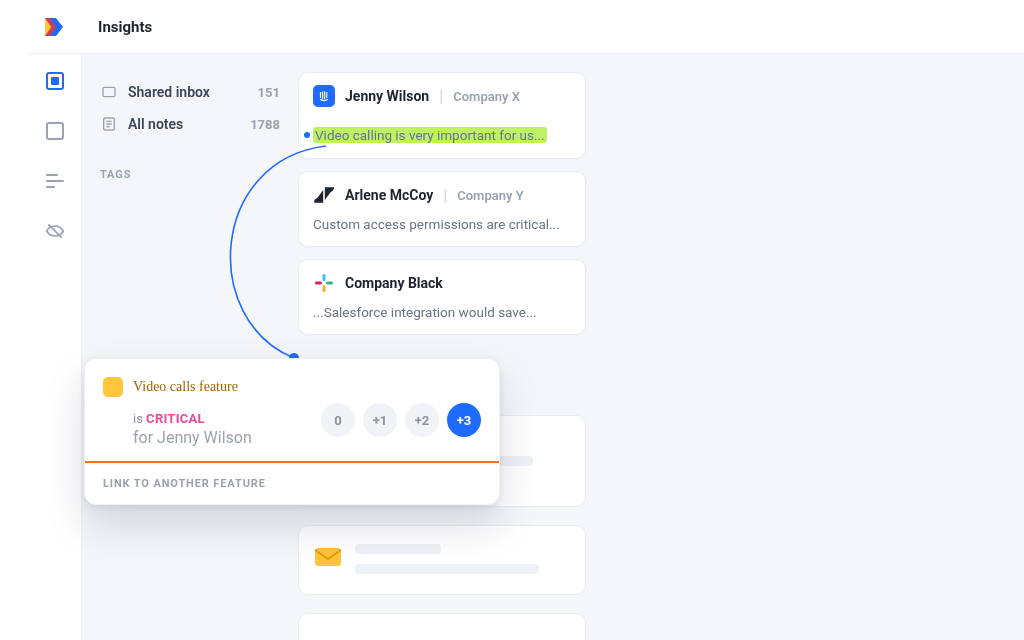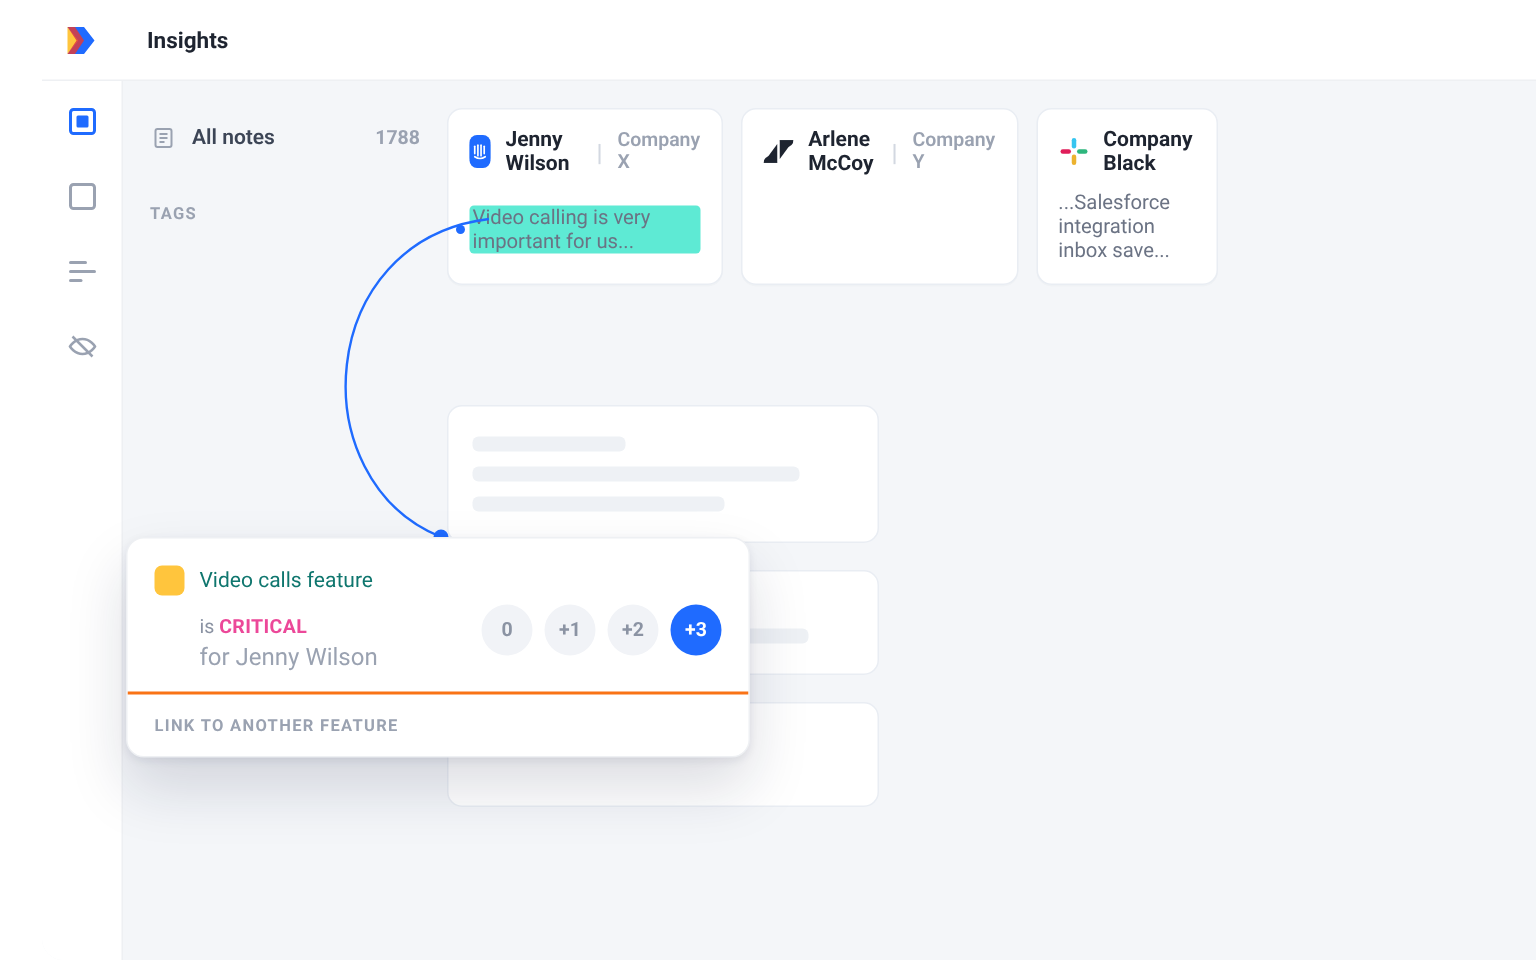--- a/index.html
+++ b/index.html
@@ -22,43 +22,43 @@
 
   .leftcol { width: 216px; padding: 22px 12px 0 18px; }
   .nav-item { display:flex; align-items:center; height: 32px; gap: 10px; color:#3c4556; font-weight:600; font-size:14px; cursor:pointer; }
   .nav-item .ic { width:18px; height:18px; color:#9aa2b1; display:inline-flex; align-items:center; justify-content:center; }
   .nav-item .count { margin-left:auto; color:#9aa2b1; font-weight:700; font-size:13px; padding-right:6px; }
   .tags-label { margin-top: 28px; font-size:11px; letter-spacing: .08em; color:#9aa2b1; font-weight:700; }
 
   .maincol { flex:1; padding: 18px 0 0 0; position:relative; }
   .section-label { font-size:11px; letter-spacing:.08em; color:#9aa2b1; font-weight:700; margin: 0 0 10px 4px; }
 
-  .cards { width: 288px; display:flex; gap: 12px; }
+  .cards { width: 288px; display:flex; flex-direction:column; gap: 12px; }
   .card { background:#fff; border-radius:10px; border:1px solid #e9edf3; padding:12px 14px 14px 14px; box-shadow: 0 1px 0 rgba(20,30,50,.02); cursor:pointer; }
   .card-head { display:flex; align-items:center; gap:10px; }
   .brand { width:22px; height:22px; border-radius:5px; display:flex; align-items:center; justify-content:center; }
   .brand.intercom { background:#1f6bff; }
   .brand.zendesk { background:#fff; }
   .brand.slack { background:#fff; }
   .name { font-weight:700; font-size:14px; color:#1e2430; }
   .pipe { color:#d3d8e1; font-weight:600; }
   .company { color:#9aa2b1; font-weight:600; font-size:13px; }
   .snippet { margin-top:10px; color:#6b7384; font-size:13.5px; }
-  .snippet.hl { display:inline-block; background:#5eead4; color:#6b7384; border-radius:3px; padding:0 2px; position:relative; }
+  .snippet.hl { display:inline-block; background:#bef264; color:#6b7384; border-radius:3px; padding:0 2px; position:relative; }
   .hl-dot { position:absolute; left:-6px; top:50%; width:6px; height:6px; background:#1f6bff; border-radius:50%; transform:translate(-50%,-50%); }
 
   
   .connector { position:absolute; left:0; top:0; pointer-events:none; }
 
   
   .popup { position:absolute; left:-214px; top:304px; width:416px; background:#fff; border-radius:12px; box-shadow: 0 20px 40px rgba(20,30,60,.15), 0 2px 6px rgba(20,30,60,.08); border:1px solid #eef0f3; overflow:hidden; z-index:10; }
   .popup-top { padding:18px 18px 14px 18px; }
   .chiprow { display:flex; align-items:center; gap:10px; }
   .chip { width:20px; height:20px; background:#ffc53d; border-radius:5px; }
-  .chip-title { color:#0f766e; font-size:14px; }
+  .chip-title { color:#a16207; font-size:14px;font-family:Liberation Serif, serif; }
   .crit { margin-top:14px; margin-left:30px; color:#8b93a3; font-size:13px; }
   .crit b { color:#ec4899; font-weight:700; letter-spacing:.02em; }
   .crit .for { display:block; font-size:16px; color:#9aa2b1; margin-top:2px; }
   .scorebar { position:absolute; right:18px; top:44px; display:flex; gap:8px; }
   .score { width:34px; height:34px; border-radius:50%; background:#f1f3f7; color:#8b93a3; display:flex; align-items:center; justify-content:center; font-weight:700; font-size:13px; }
   .score.sel { background:#1f6bff; color:#fff; }
   .popup-bottom { border-top:2px solid #f97316; padding:14px 18px; color:#9aa2b1; font-size:11px; letter-spacing:.08em; font-weight:700; }
 
   
   .phcol { width: 288px; margin-top: 80px; display:flex; flex-direction:column; gap:18px; }
@@ -105,20 +105,29 @@
         </div>
       <div class="rail-icon">
         <svg width="20" height="20" viewBox="0 0 24 24" fill="none" stroke="#9aa2b1" stroke-width="2">
           <path d="M2 12s3.5-6 10-6 10 6 10 6-3.5 6-10 6S2 12 2 12z"></path>
           <line x1="4" y1="4" x2="20" y2="20"></line>
         </svg>
       </div>
     </div>
 
     <div class="leftcol">
+      <div class="nav-item">
+        <span class="ic">
+          <svg width="16" height="16" viewBox="0 0 24 24" fill="none" stroke="#9aa2b1" stroke-width="2">
+              <rect x="3" y="5" width="18" height="14" rx="2"></rect>
+            </svg>
+        </span>
+        <span>Shared inbox</span>
+        <span class="count">151</span>
+      </div>
       <div class="nav-item">
         <span class="ic">
           <svg width="16" height="16" viewBox="0 0 24 24" fill="none" stroke="#9aa2b1" stroke-width="2">
               <rect x="4" y="3" width="16" height="18" rx="2"></rect>
               <line x1="8" y1="8" x2="16" y2="8"></line>
               <line x1="8" y1="12" x2="16" y2="12"></line>
               <line x1="8" y1="16" x2="13" y2="16"></line>
             </svg>
         </span>
         <span>All notes</span>
@@ -160,35 +169,36 @@
                   <path d="M0 18L11 3V18H0Z" fill="#1e2430"></path>
                   <path d="M13 0H24L13 15V0Z" fill="#1e2430"></path>
                   <path d="M13 0a5.5 5.5 0 0 0 11 0H13Z" fill="#1e2430"></path>
                   <path d="M0 18a5.5 5.5 0 0 1 11 0H0Z" fill="#1e2430"></path>
                 </svg>
             </span>
             <span class="name">Arlene McCoy</span>
             <span class="pipe">|</span>
             <span class="company">Company Y</span>
           </div>
+          <div class="snippet">Custom access permissions are critical...</div>
         </div>
 
         <div class="card">
           <div class="card-head">
             <span class="brand slack">
               <svg width="20" height="20" viewBox="0 0 20 20">
                 <rect x="8.5" y="1" width="3" height="7" rx="1.5" fill="#36c5f0"></rect>
                 <rect x="12" y="8.5" width="7" height="3" rx="1.5" fill="#2eb67d"></rect>
                 <rect x="8.5" y="12" width="3" height="7" rx="1.5" fill="#ecb22e"></rect>
                 <rect x="1" y="8.5" width="7" height="3" rx="1.5" fill="#e01e5a"></rect>
               </svg>
             </span>
             <span class="name">Company Black</span>
           </div>
-          <div class="snippet">...Salesforce integration inbox save...</div>
+          <div class="snippet">...Salesforce integration would save...</div>
         </div>
       </div>
 
       <div class="phcol">
         <div class="ph first">
           <div class="lines">
               <span class="short"></span>
               <span class="long"></span>
               <span class="longer"></span>
             </div>

